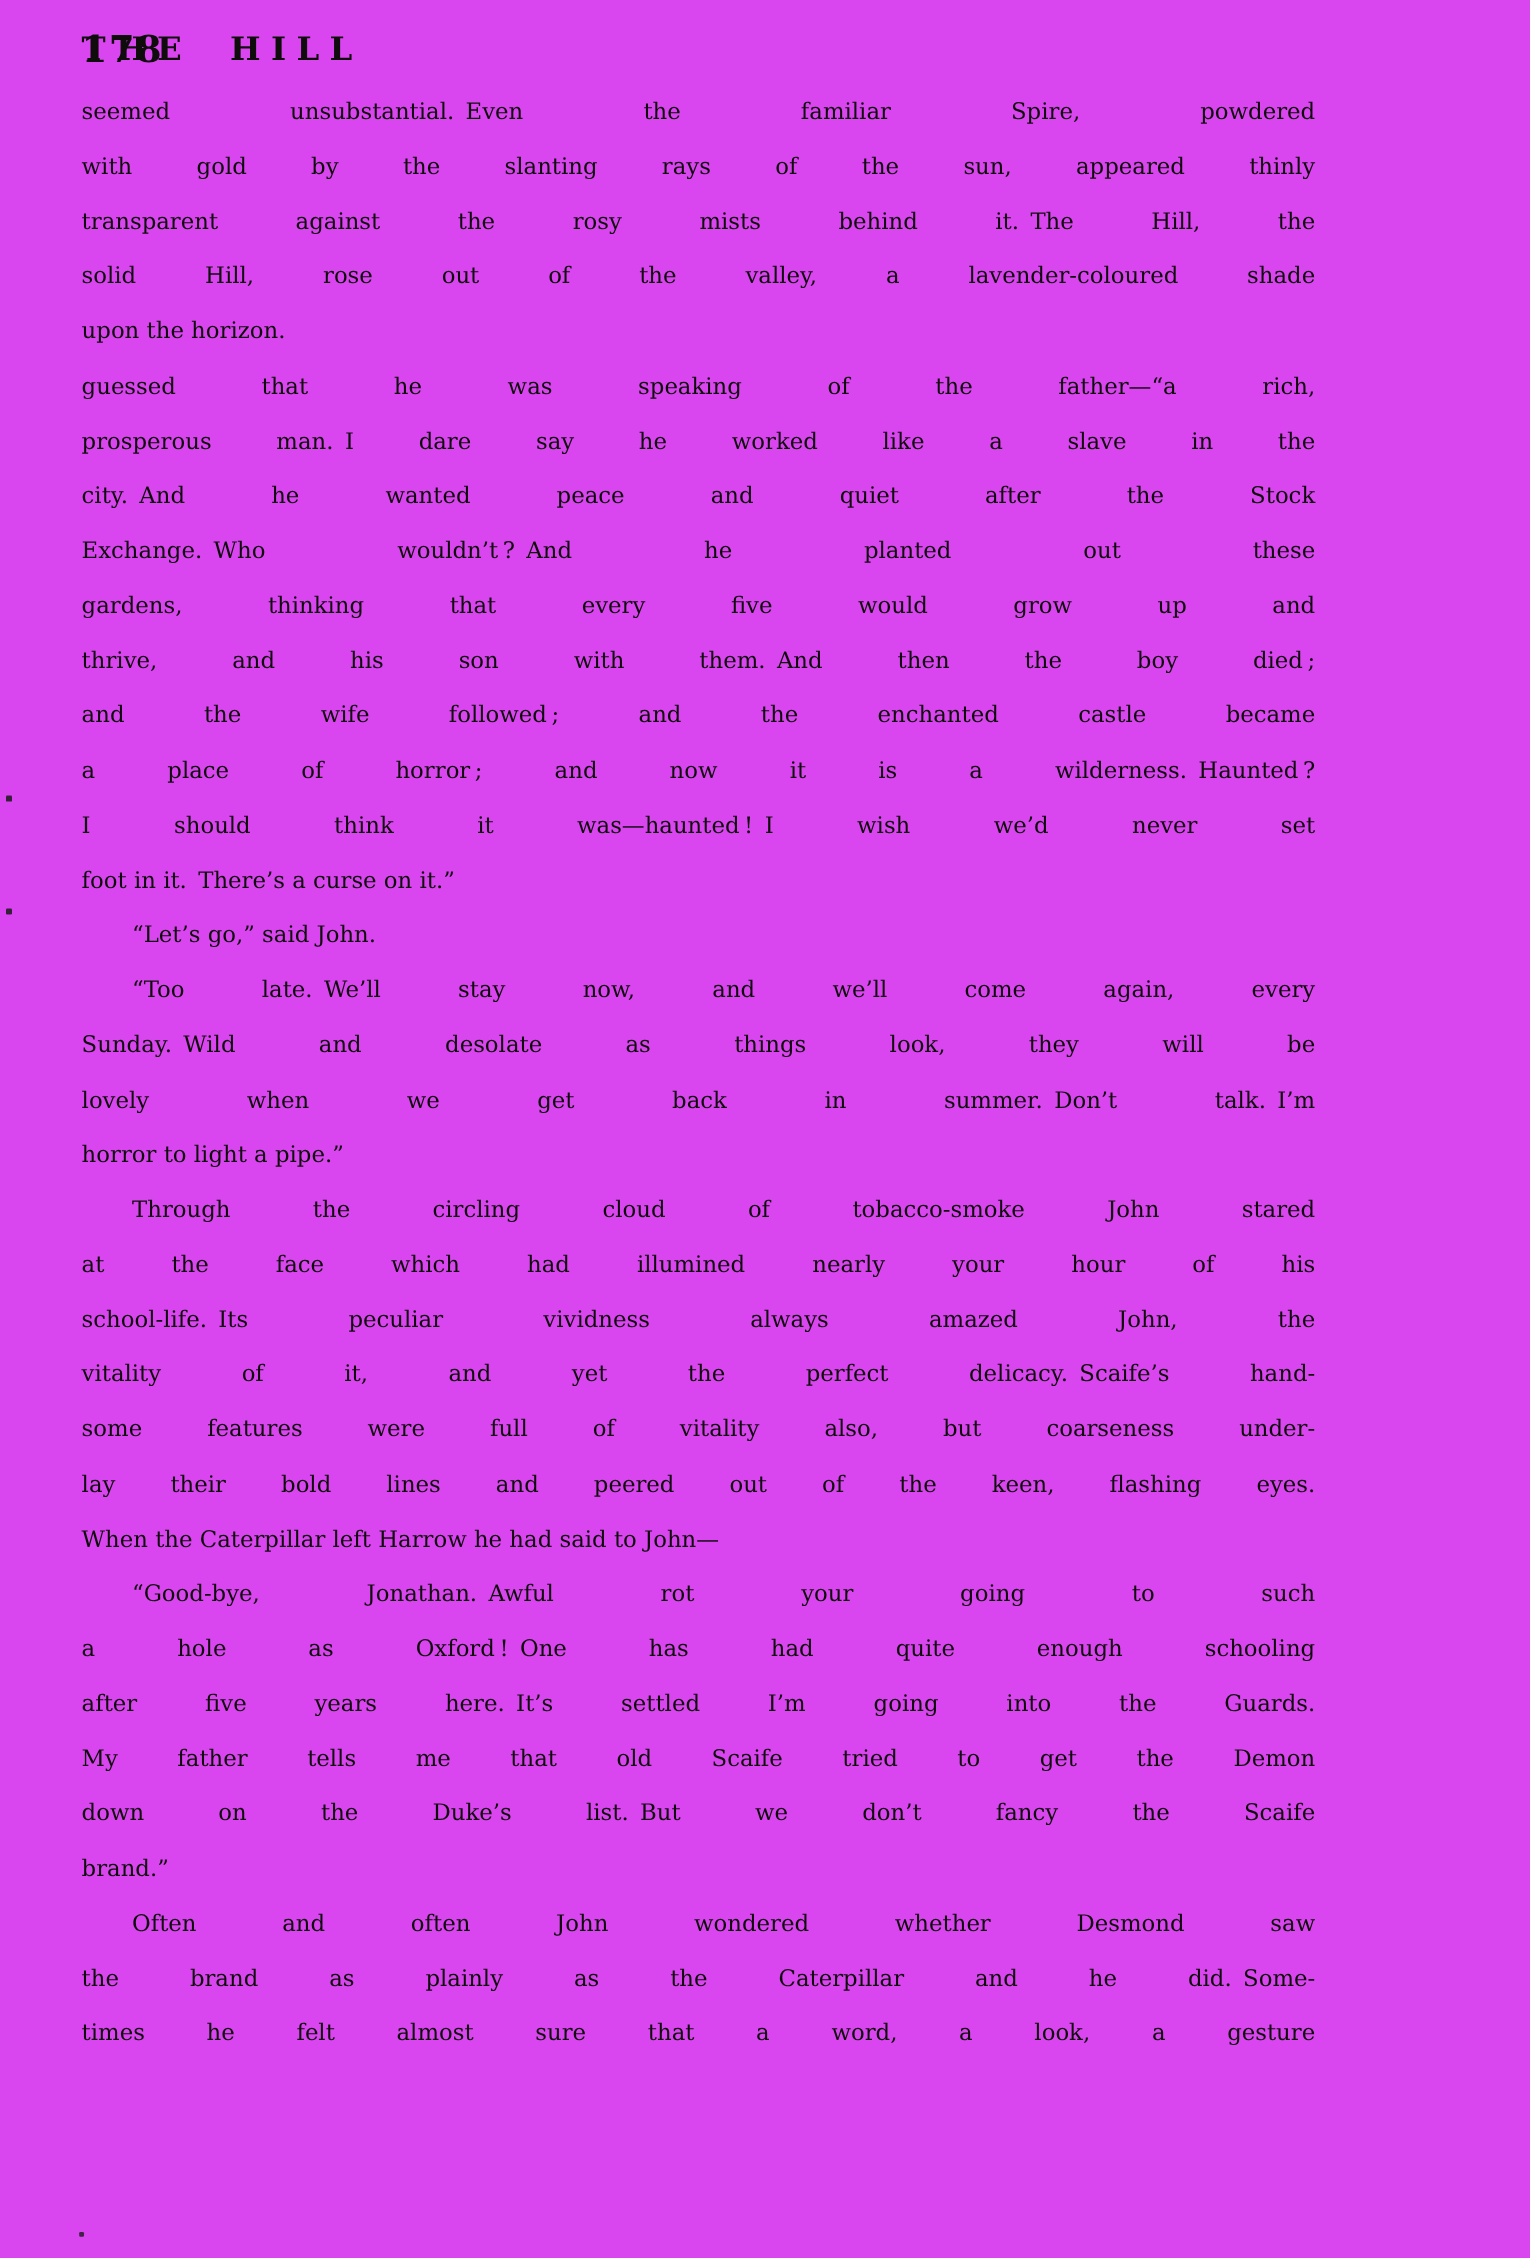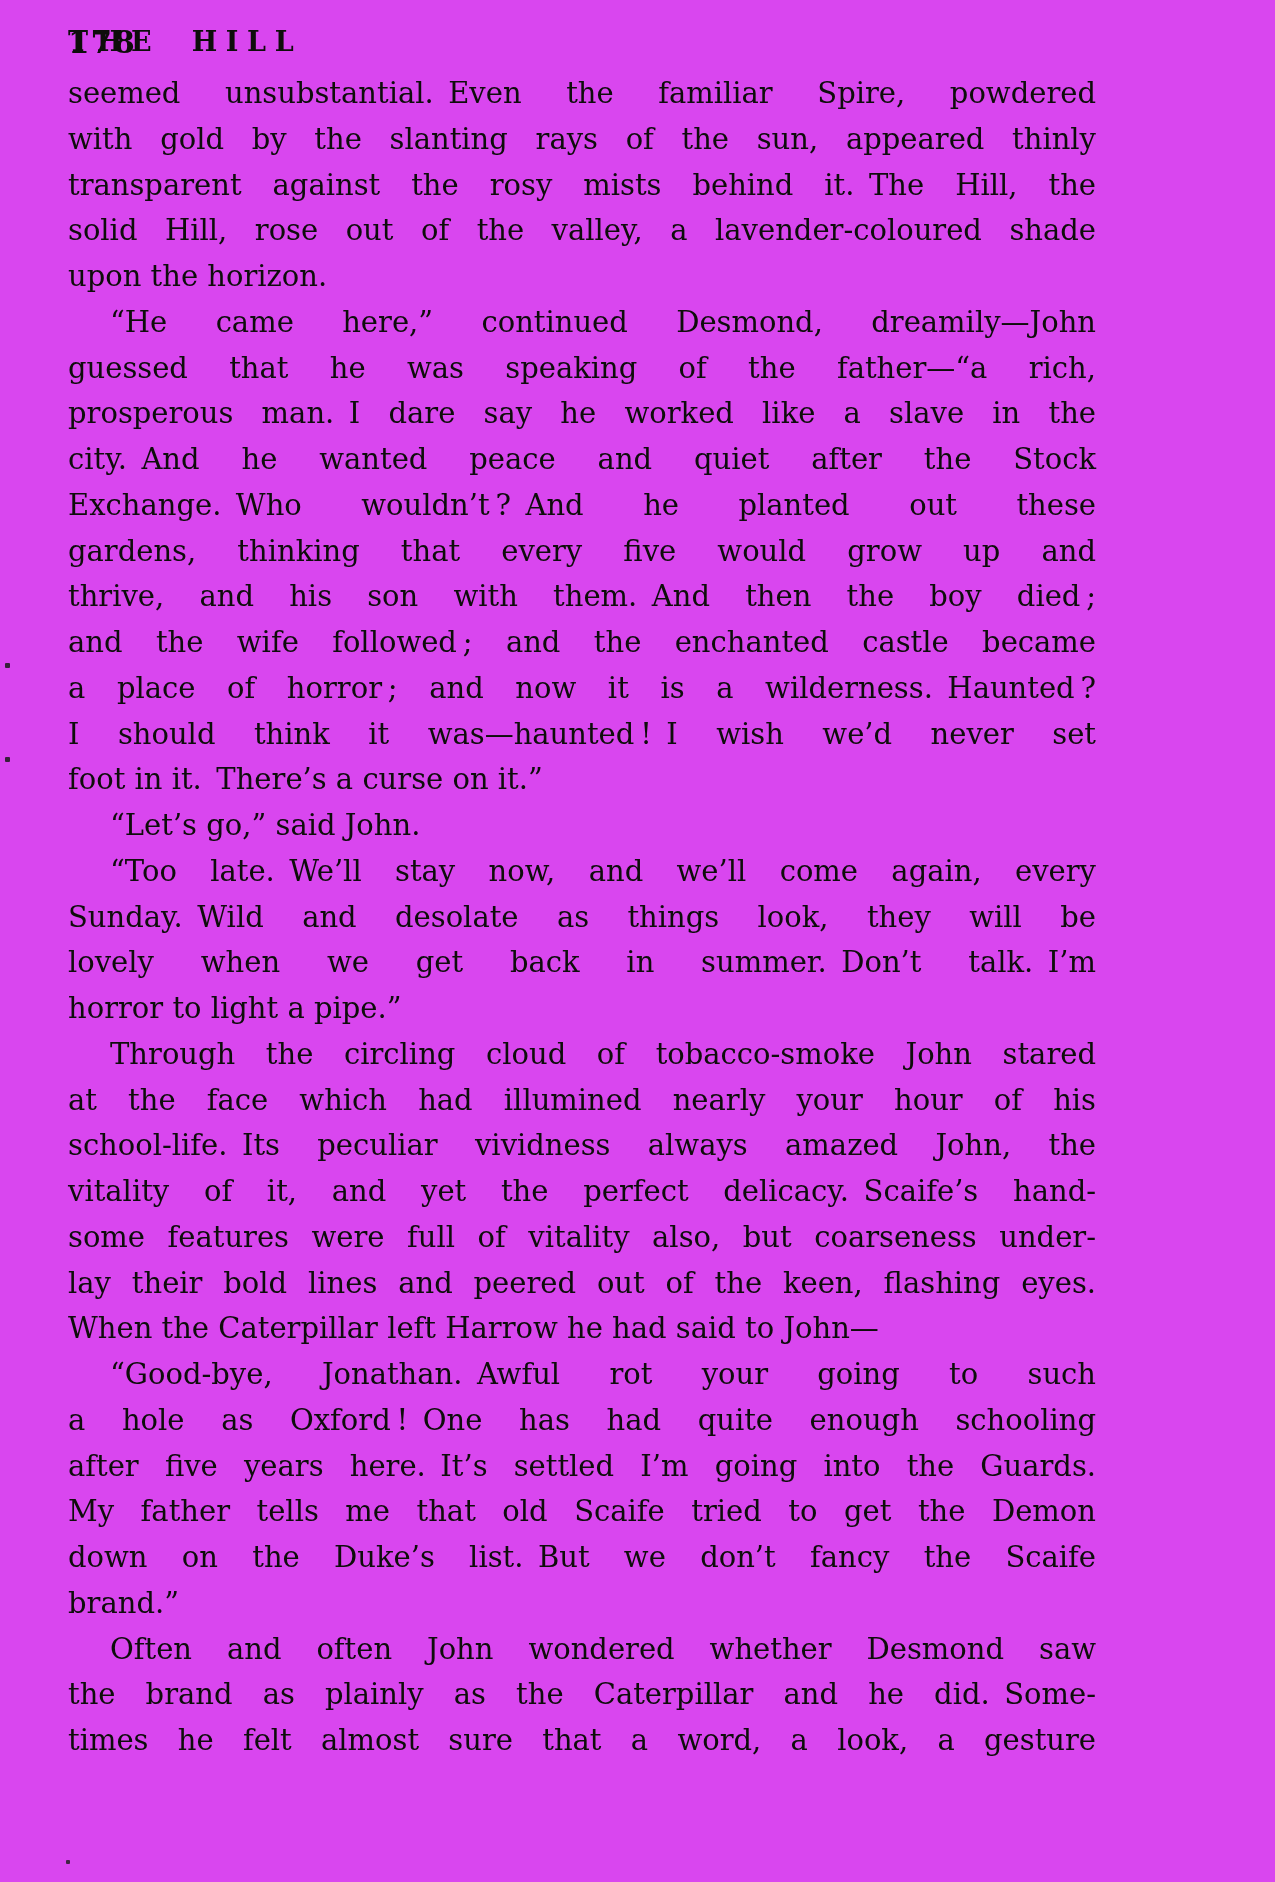--- a/index.html
+++ b/index.html
@@ -47,21 +47,21 @@
   }
   .text-block {
     position: absolute;
     top: 71px;
     left: 68px;
     width: 1028px;
   }
   .line {
     height: 45.75px;
     line-height: 45.75px;
-    font-size: 29px;
+    font-size: 19px;
     white-space: nowrap;
   }
   .line.j {
     white-space: normal;
     text-align: justify;
     text-align-last: justify;
   }
   .line.in {
     text-indent: 42px;
   }
@@ -83,21 +83,20 @@
     <span class="page-number">178</span>
     <div class="running-title">THE HILL</div>
   </div>
 
   <div class="text-block" id="text-block">
       <div class="line j">seemed unsubstantial. Even the familiar Spire, powdered</div>
       <div class="line j">with gold by the slanting rays of the sun, appeared thinly</div>
       <div class="line j">transparent against the rosy mists behind it. The Hill, the</div>
       <div class="line j">solid Hill, rose out of the valley, a lavender-coloured shade</div>
       <div class="line">upon the horizon.</div>
-      <div class="line j in">“He came here,” continued Desmond, dreamily—John</div>
       <div class="line j">guessed that he was speaking of the father—“a rich,</div>
       <div class="line j">prosperous man. I dare say he worked like a slave in the</div>
       <div class="line j">city. And he wanted peace and quiet after the Stock</div>
       <div class="line j">Exchange. Who wouldn’t ? And he planted out these</div>
       <div class="line j">gardens, thinking that every five would grow up and</div>
       <div class="line j">thrive, and his son with them. And then the boy died ;</div>
       <div class="line j">and the wife followed ; and the enchanted castle became</div>
       <div class="line j">a place of horror ; and now it is a wilderness. Haunted ?</div>
       <div class="line j">I should think it was—haunted ! I wish we’d never set</div>
       <div class="line">foot in it. There’s a curse on it.”</div>

